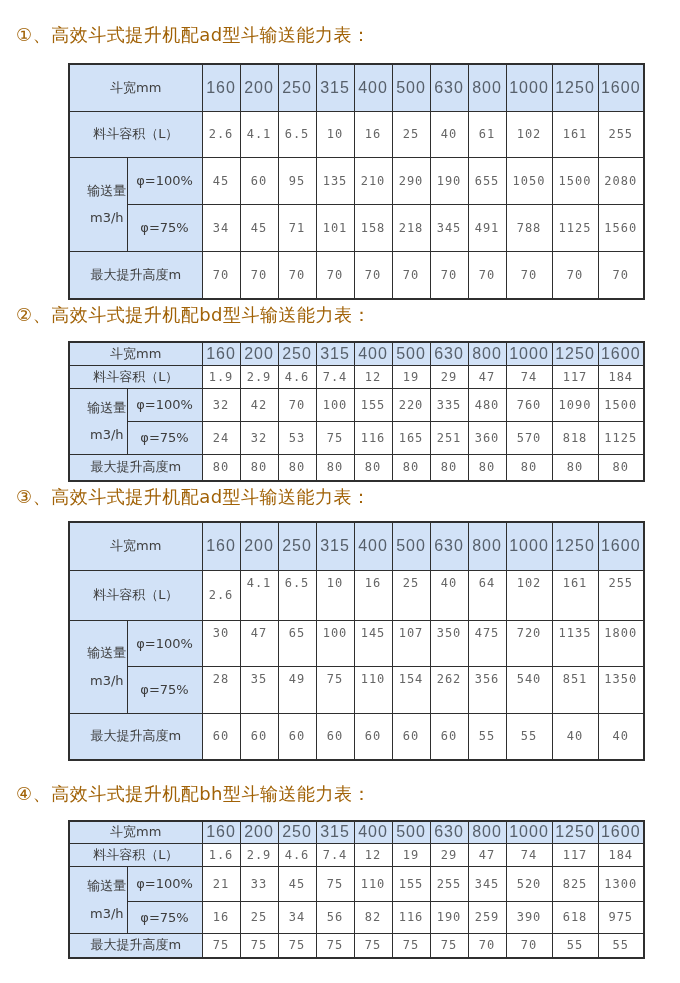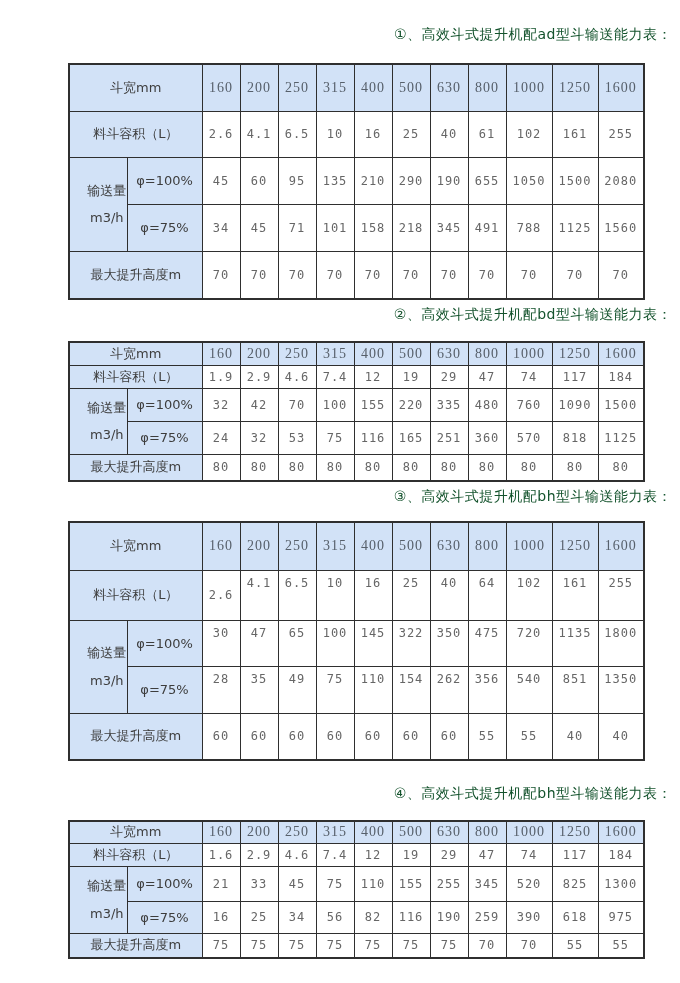--- a/index.html
+++ b/index.html
@@ -7,22 +7,22 @@
     --labc:#3d3d3d; --hnumc:#57606b; --pagebg:#ffffff;
   }
   *{box-sizing:border-box; margin:0; padding:0;}
   html,body{background:var(--pagebg);}
   body{
     width:680px; min-height:983px;
     font-family:"DejaVu Sans", sans-serif;
     padding:26px 8px 8px 8px;
   }
   .heading{
-    font-size:14px; color:#14532d; line-height:17px;
-    margin:0 0 20px 8px; letter-spacing:0.5px;text-align:right;
+    font-size:18px; color:#a16207; line-height:17px;
+    margin:0 0 20px 8px; letter-spacing:0.5px;
   }
   table.cap-table{
     border-collapse:collapse; table-layout:fixed;
     margin-left:60px; border:2px solid var(--border);
   }
   table.cap-table td{
     border:1px solid var(--border);
     text-align:center; vertical-align:middle;
     overflow:hidden; white-space:nowrap;
   }
@@ -33,22 +33,22 @@
   td.cap-lab{
     text-align:left; padding-left:17px; line-height:2.1;
   }
   td.num{
     background:#ffffff; color:var(--numc);
     font-family:"DejaVu Sans Mono", monospace;
     font-size:12px; letter-spacing:1px;
   }
   td.hnum{
     background:var(--blue); color:var(--hnumc);
-    font-family:Liberation Serif, serif;
-    font-size:14px; letter-spacing:1px;
+    font-family:Liberation Sans, sans-serif;
+    font-size:16px; letter-spacing:1px;
   }
   col.c-lab1{width:58px;} col.c-lab2{width:75px;}
   col.c-n{width:38px;} col.c-w{width:46px;}
   
   .t3 .row-vol  td:nth-child(n+3),
   .t3 .row-p100 td:nth-child(n+3),
   .t3 .row-p75  td:nth-child(n+2){ vertical-align:top; padding-top:5px; }
 </style>
 </head>
 <body>
@@ -232,21 +232,21 @@
         <td class="num">80</td>
         <td class="num">80</td>
         <td class="num">80</td>
         <td class="num">80</td>
         <td class="num">80</td>
         <td class="num">80</td>
       </tr>
 </tbody>
   </table>
 
-<div class="heading" style="margin-top:6px; margin-bottom:16px;">③、高效斗式提升机配bh型斗输送能力表：</div>
+<div class="heading" style="margin-top:6px; margin-bottom:16px;">③、高效斗式提升机配ad型斗输送能力表：</div>
 
 <table class="cap-table t3">
   <colgroup>
     <col class="c-lab1">
       <col class="c-lab2">
     <col class="c-n">
       <col class="c-n">
       <col class="c-n">
       <col class="c-n">
       <col class="c-n">
@@ -287,21 +287,21 @@
         <td class="num">255</td>
       </tr>
   <tr class="row-p100" style="height:46px">
     <td rowspan="2" class="lab cap-lab"><span>输送量</span><br><span>m3/h</span></td>
     <td class="lab">φ=100%</td>
   <td class="num">30</td>
         <td class="num">47</td>
         <td class="num">65</td>
         <td class="num">100</td>
         <td class="num">145</td>
-        <td class="num">322</td>
+        <td class="num">107</td>
         <td class="num">350</td>
         <td class="num">475</td>
         <td class="num">720</td>
         <td class="num">1135</td>
         <td class="num">1800</td>
       </tr>
   <tr class="row-p75" style="height:47px">
     <td class="lab">φ=75%</td>
   <td class="num">28</td>
         <td class="num">35</td>

